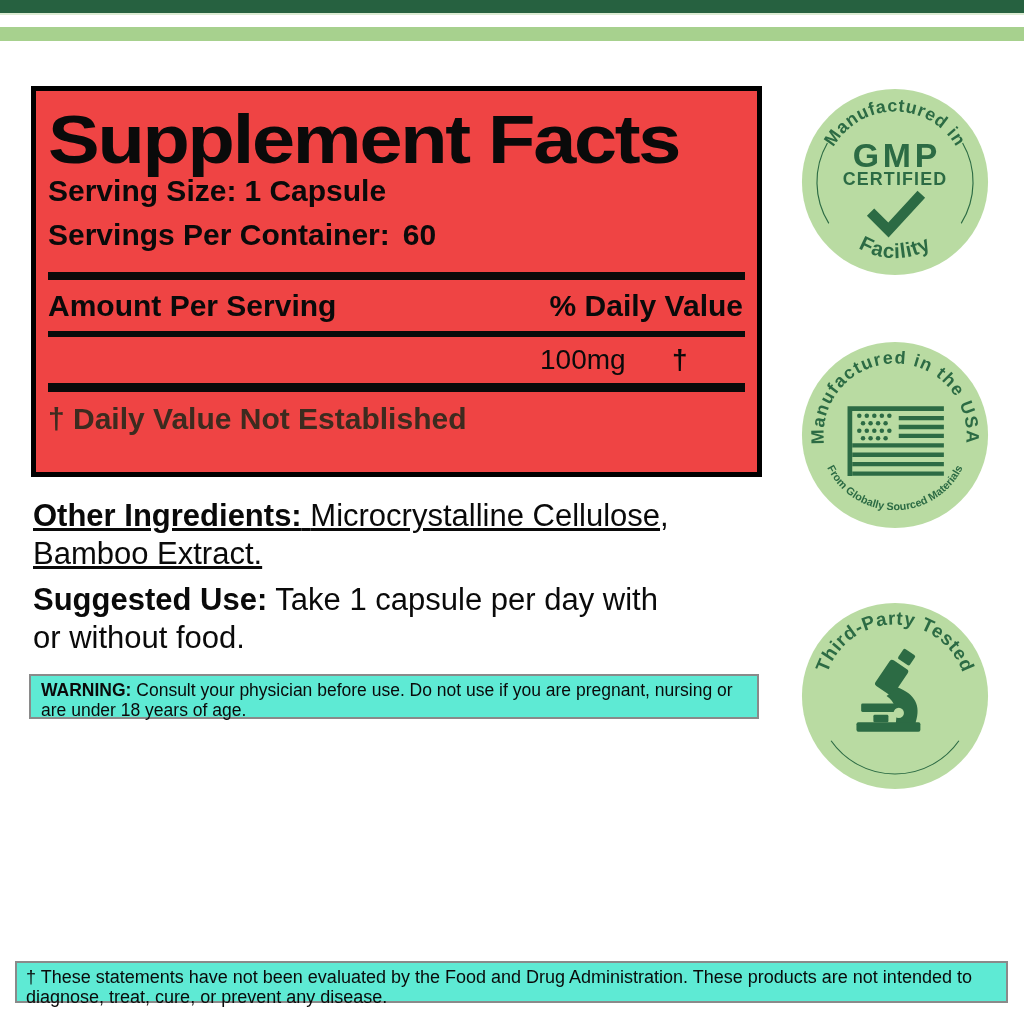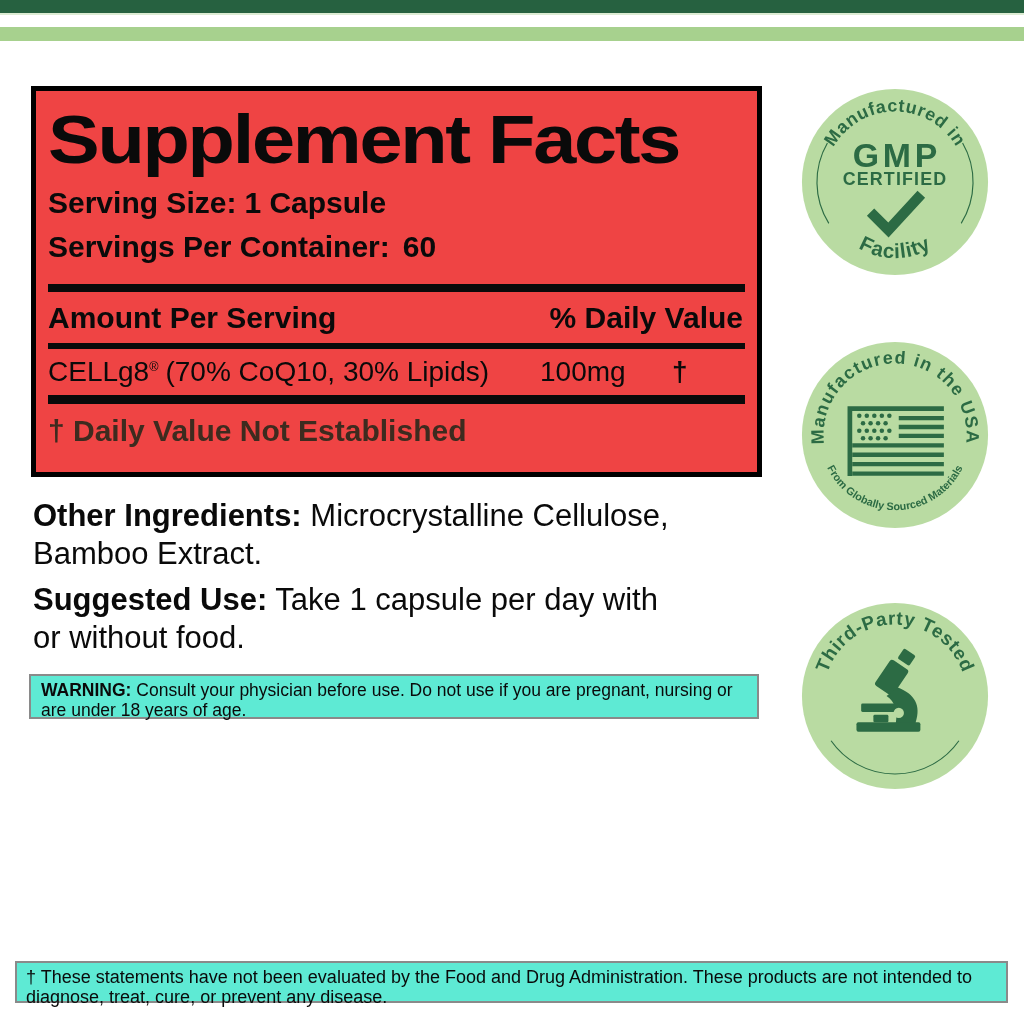--- a/index.html
+++ b/index.html
@@ -17,42 +17,42 @@
   
   .facts-box{
     left:31px;top:86px;width:731px;height:391px;box-sizing:border-box;
     border:5px solid var(--box-border);padding:0 12px;background:#ef4444;
   }
   .sf-title{
     margin-top:14px;font-size:68px;font-weight:bold;line-height:1;
     letter-spacing:-2px;transform:scaleX(1.14);transform-origin:left center;
     white-space:nowrap;
   }
-  .sf-line{margin-top:12px;font-size:30px;font-weight:bold;line-height:1.22;}
+  .sf-line{font-size:30px;font-weight:bold;line-height:1.22;}
   .sf-line.second{margin-top:7px;}
   .sf-line .val{margin-left:8px;}
   .sf-line.second .val{margin-left:13px;}
   .rule{width:100%;background:#0a0a0a;}
   .rule.thick{height:8px;margin-top:19px;}
   .rule.med{height:6px;}
   .rule.thick2{height:9px;}
   .sf-cols{display:flex;justify-content:space-between;padding:9px 0;
     font-size:30px;font-weight:bold;line-height:1.1;}
   .sf-cols .right{padding-right:2px;margin-left:36px;}
   .sf-row{position:relative;height:46px;font-size:28px;line-height:46px;}
   .sf-row .ing{position:absolute;left:0;top:0;white-space:nowrap;}
   .sf-row .ing sup{font-size:0.45em;vertical-align:super;line-height:0;}
   .sf-row .det{margin-left:7px;}
   .sf-row .amt{position:absolute;left:492px;top:0;}
   .sf-row .dv{position:absolute;left:624px;top:0;font-weight:bold;}
   .sf-foot{margin-top:10px;font-size:30px;font-weight:bold;color:var(--footnote-brown);}
 
   .para{left:33px;width:720px;font-size:31px;line-height:38px;}
   .para .b{font-weight:bold;}
-  .para.oi{top:497px;}
+  .para.oi{top:497px;text-decoration:underline;}
   .para.su{top:581px;}
 
   .note{box-sizing:border-box;border:2px solid var(--note-border);background:#5eead4;}
   .note .b{font-weight:bold;}
   .warning{left:29px;top:674px;width:730px;height:45px;padding:4px 10px;
     font-size:17.5px;line-height:20px;}
   .disclaimer{left:15px;top:961px;width:993px;height:42px;padding:4px 9px;
     font-size:18px;line-height:20px;}
 
   
@@ -87,21 +87,20 @@
   <div class="sf-line second">
     <span>Servings Per Container:</span><span class="val">60</span>
   </div>
   <div class="rule thick"></div>
   <div class="sf-cols">
     <span>Amount Per Serving</span>
     <span class="right">% Daily Value</span>
   </div>
   <div class="rule med"></div>
   <div class="sf-row">
-    <span class="ing"><span>CELLg8</span><sup>®</sup><span class="det">(70% CoQ10, 30% Lipids)</span></span>
     <span class="amt">100mg</span>
     <span class="dv">†</span>
   </div>
   <div class="rule thick2"></div>
   <div class="sf-foot">† Daily Value Not Established</div>
 </div>
 
 <div class="abs para oi">
   <span class="b">Other Ingredients:</span>
   <span>Microcrystalline Cellulose,</span><br>

